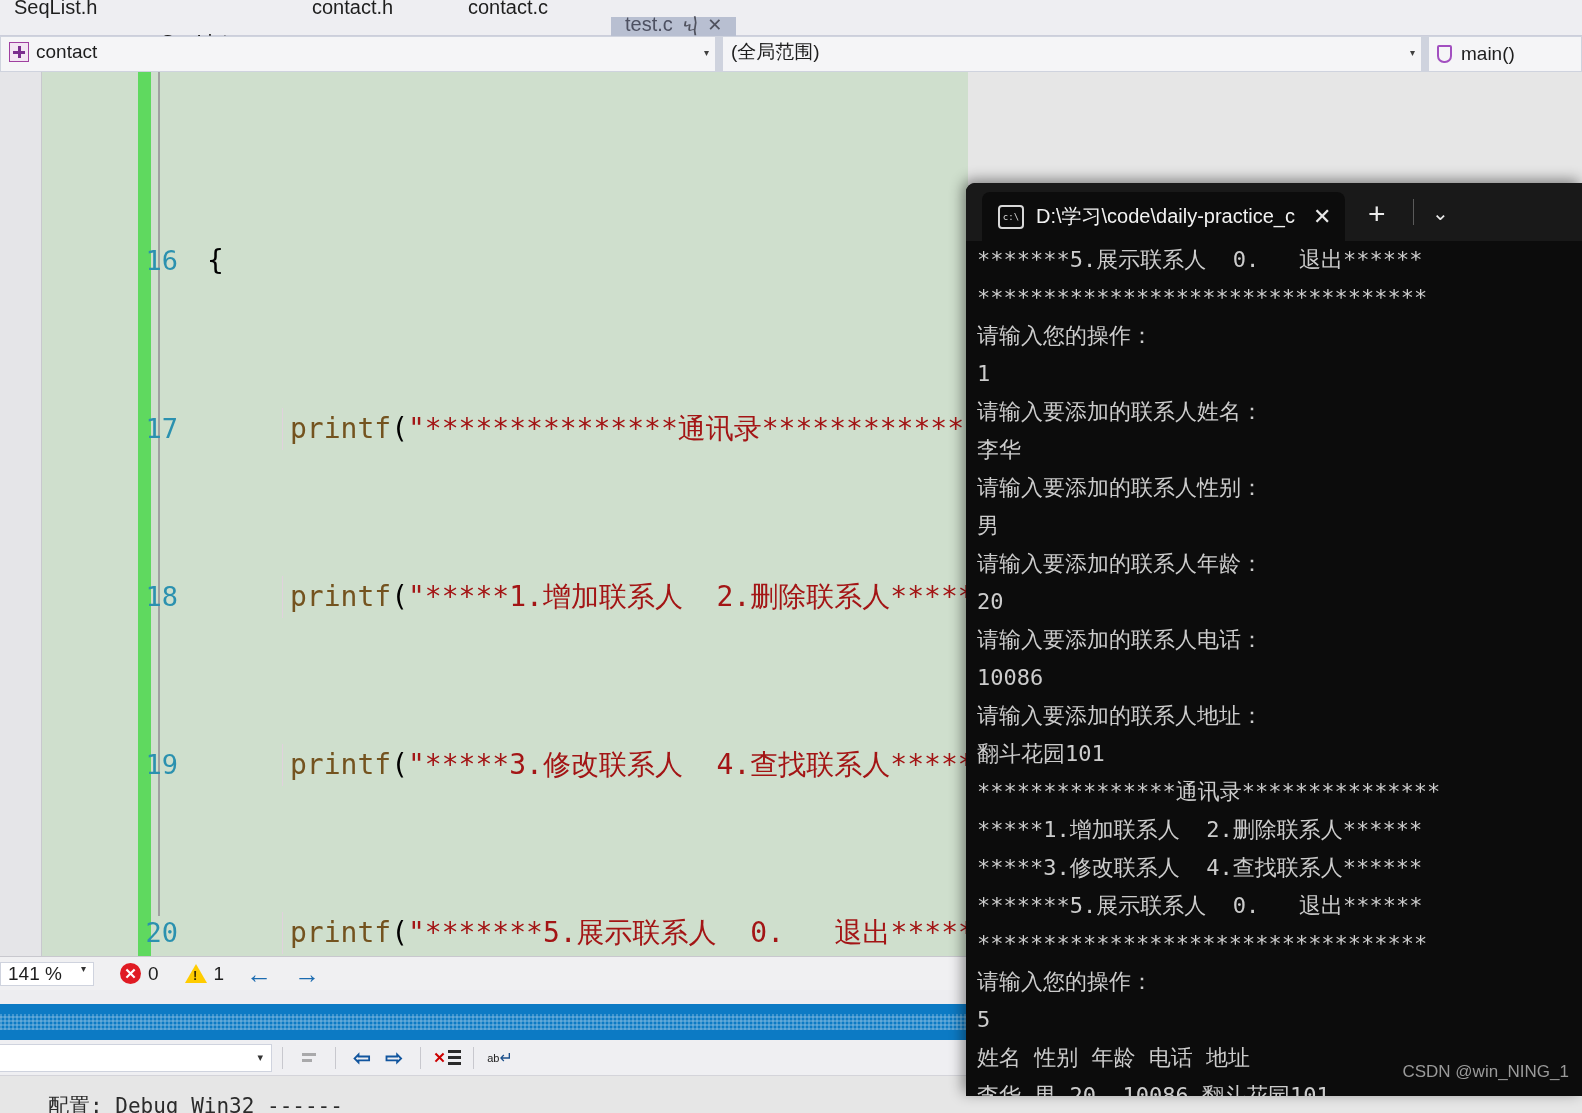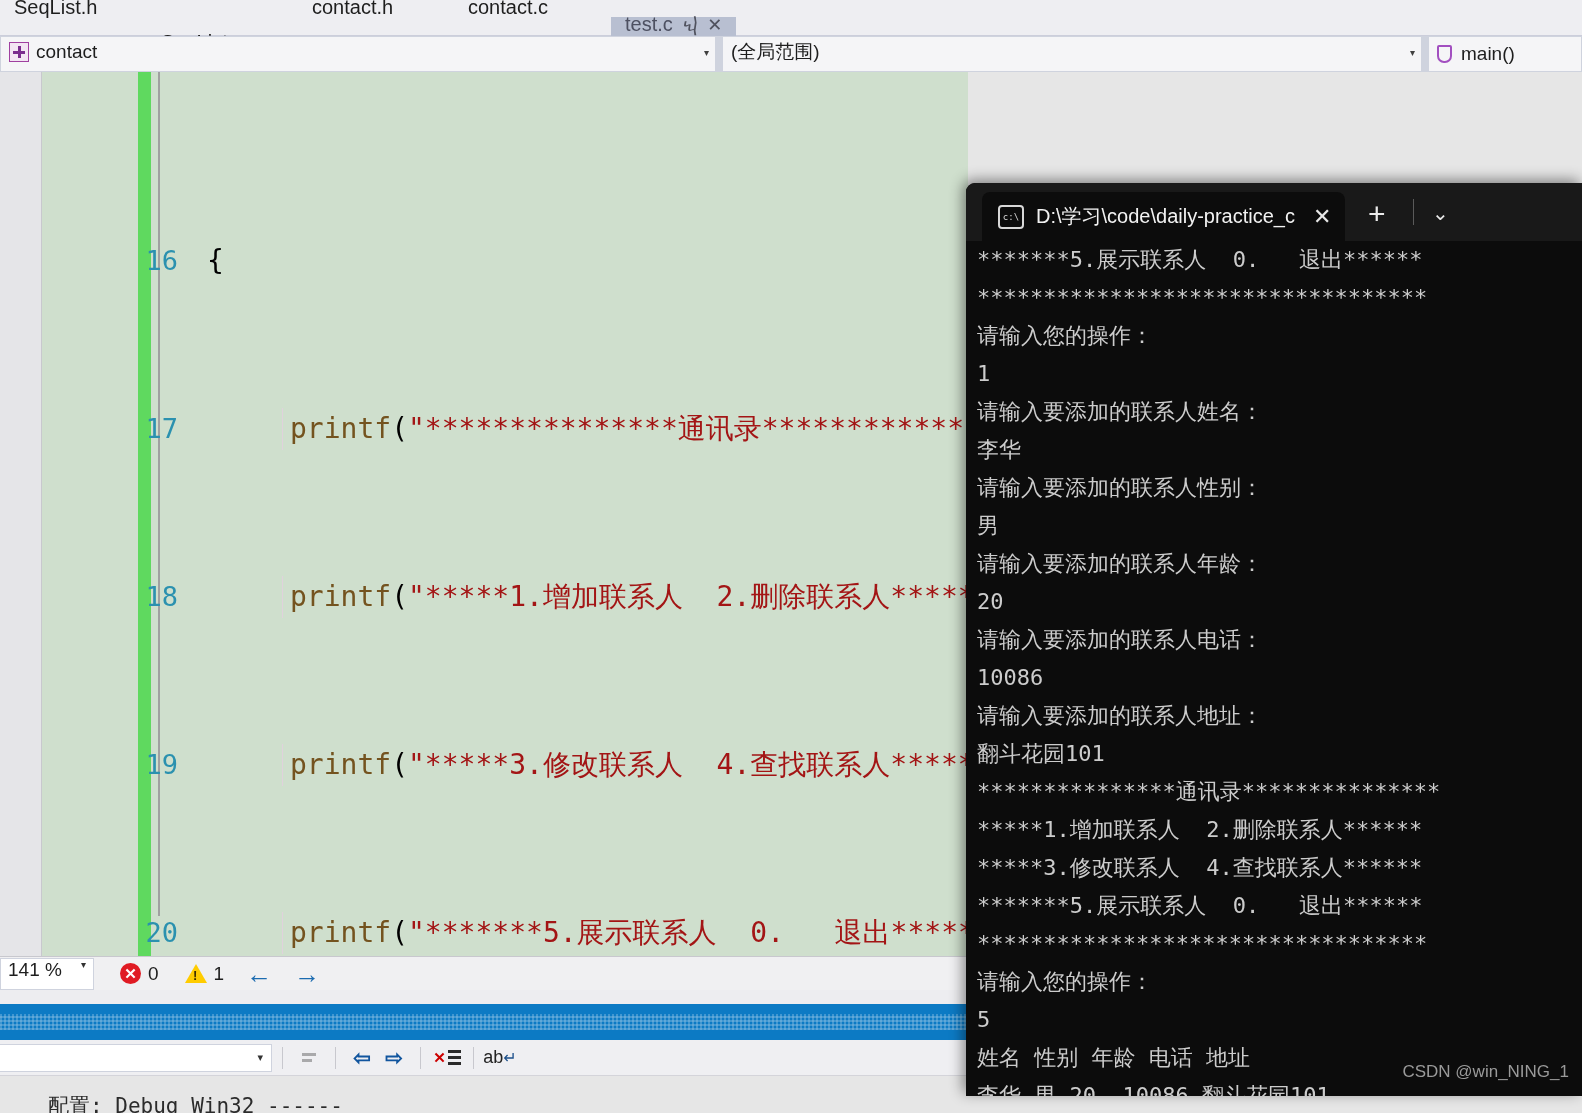--- a/index.html
+++ b/index.html
@@ -118,21 +118,21 @@
   }
 
   
   .estatus {
     position: absolute; left: 0; top: 956px; width: 968px; height: 34px;
     background: #F0F0F2;
     border-top: 1px solid #C8C8CE;
     display: flex; align-items: center;
   }
   .zoombox {
-    width: 94px; height: 32px; background: #FFFFFF;
+    width: 94px; height: 24px; background: #FFFFFF;
     border: 1px solid #CFD3DE;
     display: flex; align-items: flex-start; justify-content: space-between;
     padding: 0 7px; font-size: 19px; color: #1E1E1E;
   }
   .zoombox .caret { font-size: 10px; color: #333; }
   .errgrp { display: flex; align-items: center; gap: 7px; margin-left: 26px; font-size: 19px; color: #1E1E1E; }
   .err-icon {
     width: 21px; height: 21px; border-radius: 50%;
     background: #E01B24; color: #fff;
     font-size: 15px; font-weight: bold;
@@ -413,21 +413,21 @@
     <div class="bt-icon">
         <span style="color:#C00;font-size:15px;font-weight:bold;">✕</span>
         <span class="ti-lines" style="margin-left:2px">
           <i style="width:13px"></i>
           <i style="width:13px"></i>
           <i style="width:13px"></i>
         </span>
       </div>
     <span class="bt-sep"></span>
     <div class="bt-icon">
-        <span style="font-size:18px;color:#222;">ab</span>
+        <span style="font-size:11px;color:#222;">ab</span>
         <span style="font-size:16px;color:#1B4F8A;">↵</span>
       </div>
   </div>
 
   <div class="outpane"></div>
   <div class="outtext">配置: Debug Win32 ------</div>
 
   <div class="console">
     <div class="con-titlebar">
       <div class="con-tab">

